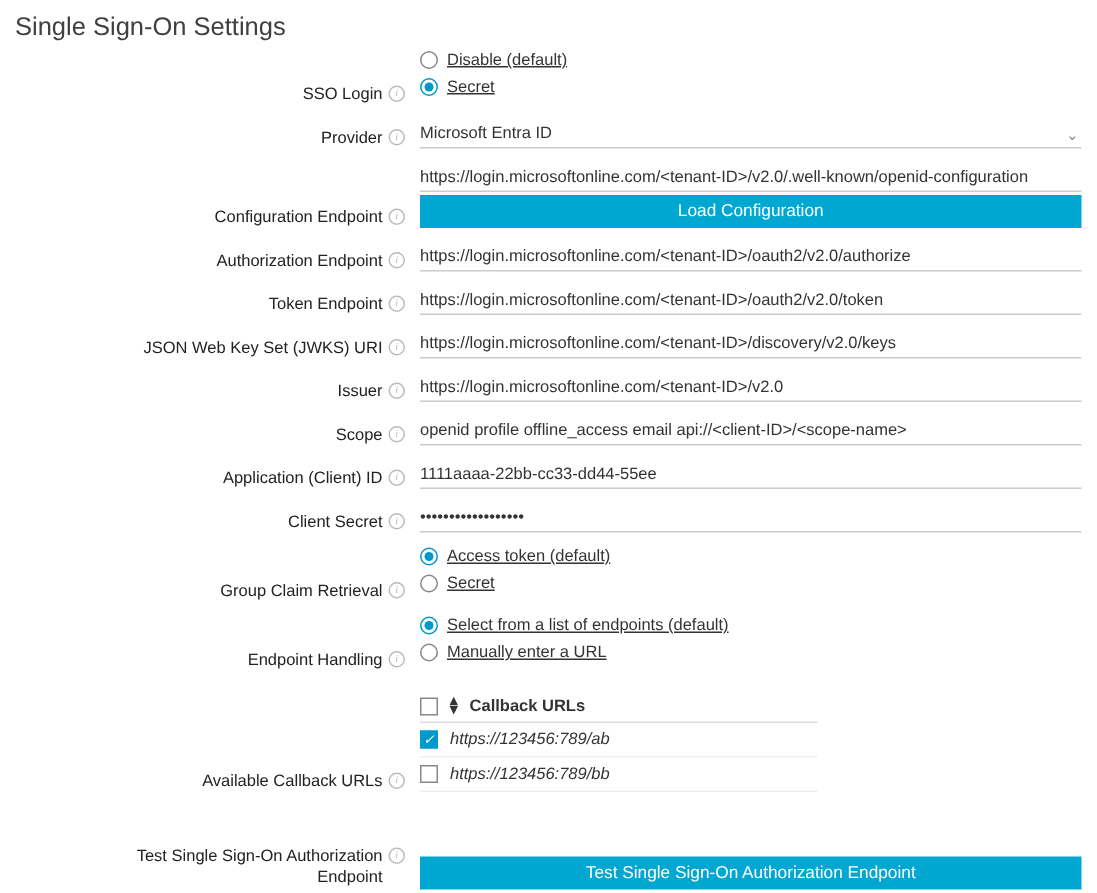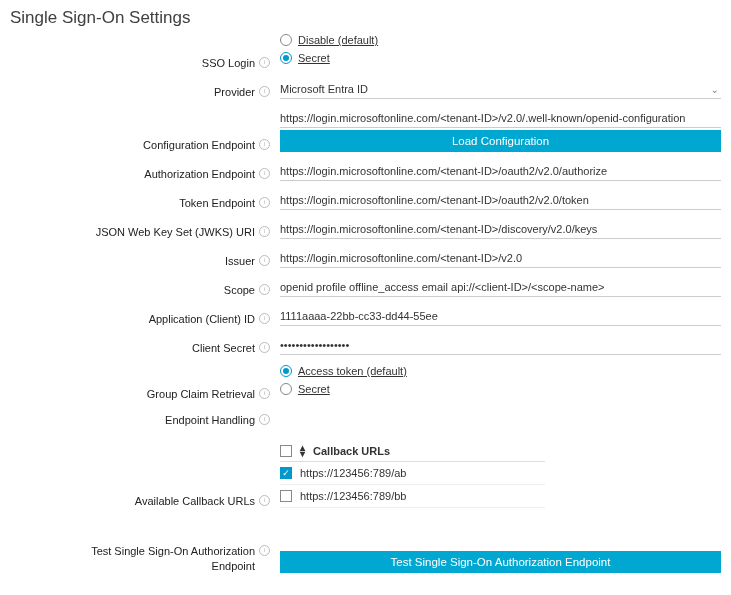--- a/index.html
+++ b/index.html
@@ -150,20 +150,21 @@
     font-weight: 600;
     font-size: 11px;
   }
   .url-row {
     display: flex;
     align-items: center;
     gap: 8px;
     border-bottom: 1px solid #eee;
     padding: 5px 0;
     font-size: 11px;
+    font-style: italic;
   }
   .sort-icon {
     font-size: 10px;
     color: #333;
     line-height: 0.6;
     display: inline-flex;
     flex-direction: column;
   }
   .spacer-lg { height: 24px; }
 </style>
@@ -297,20 +298,30 @@
       <span class="radio"></span>
       <span>Secret</span>
     </div>
   </div>
 </div>
 
 <div class="form-row">
   <div class="label-col">
     <span class="label-text">Endpoint Handling</span>
     <span class="info-icon">i</span>
+  </div>
+  <div class="field-col">
+    <div class="radio-row">
+      <span class="radio selected"></span>
+      <span>Select from a list of endpoints (default)</span>
+    </div>
+    <div class="radio-row">
+      <span class="radio"></span>
+      <span>Manually enter a URL</span>
+    </div>
   </div>
 </div>
 
 <div class="form-row">
   <div class="label-col">
     <span class="label-text">Available Callback URLs</span>
     <span class="info-icon">i</span>
   </div>
   <div class="field-col">
     <div class="url-table">

